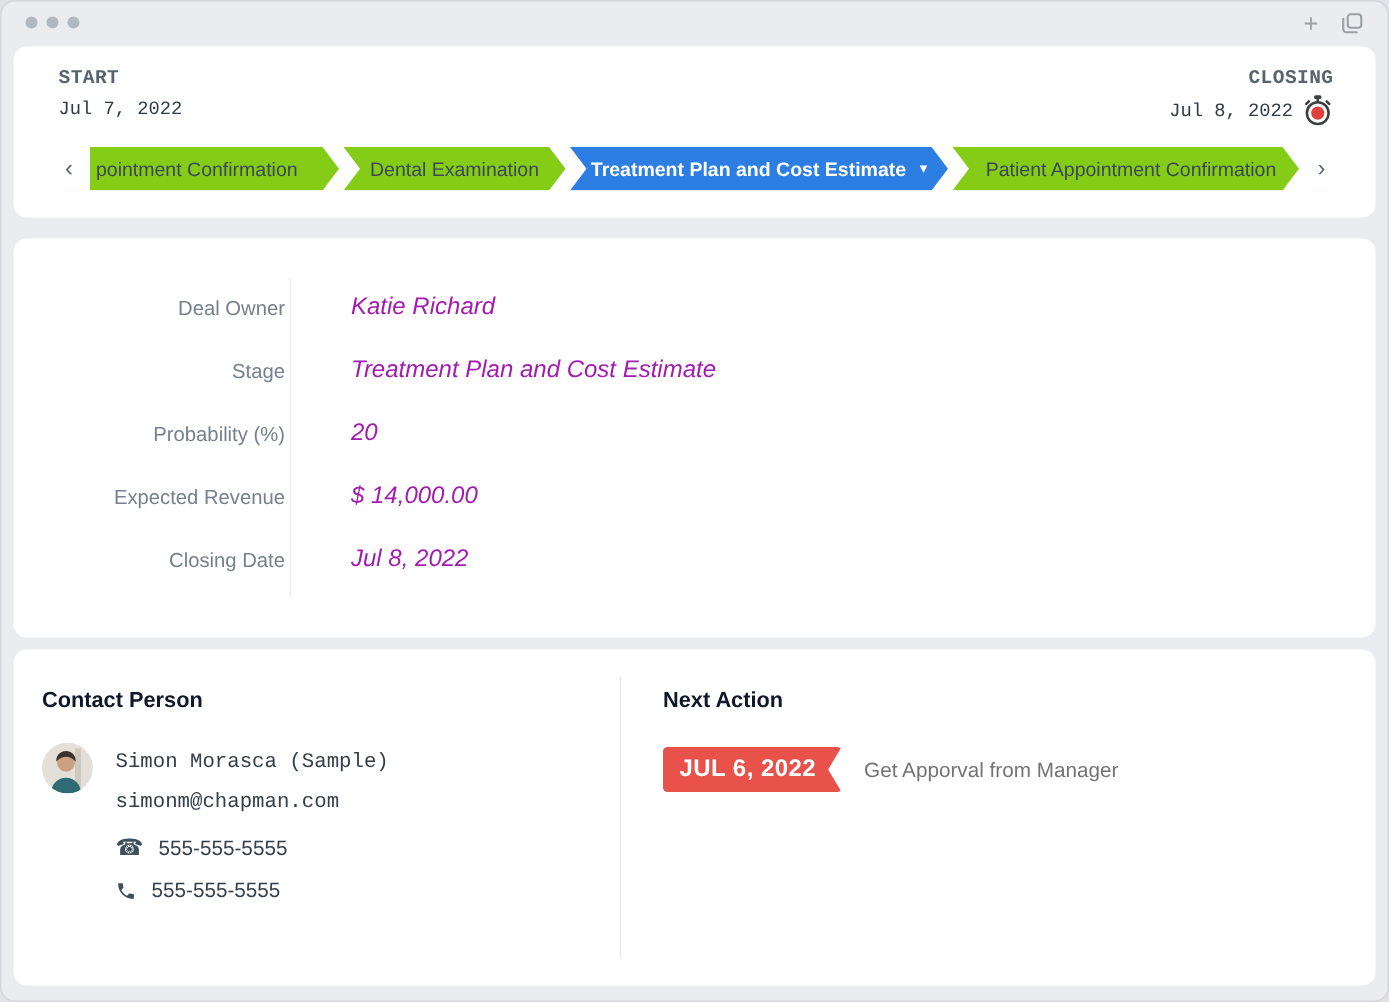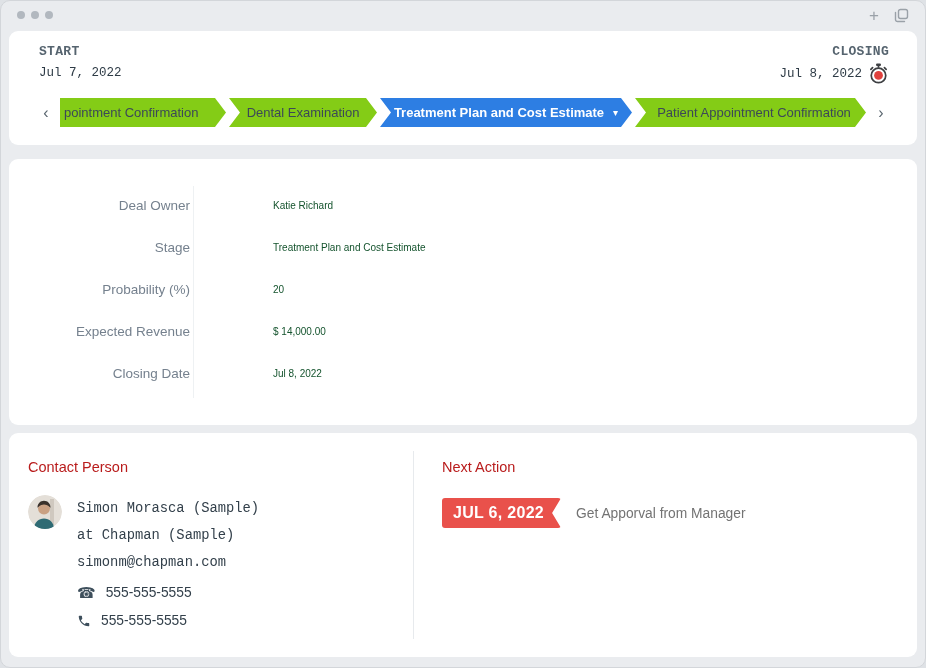--- a/index.html
+++ b/index.html
@@ -41,29 +41,29 @@
   .stage .caret{ font-size:10px; margin-left:2px; }
   .scroll-btn{ height:100%; width:28px; flex:0 0 28px; background:#ffffff; color:#5b6770;
     display:flex; align-items:center; justify-content:center; font-size:16px;
     filter:drop-shadow(0 0 1px #c3c9d1); }
   .scroll-btn.left{ clip-path:polygon(11px 0, 100% 0, 100% 100%, 11px 100%, 0 50%); padding-left:6px; }
   .scroll-btn.right{ clip-path:polygon(0 0, calc(100% - 11px) 0, 100% 50%, calc(100% - 11px) 100%, 0 100%, 11px 50%); padding-right:4px; }
   .s1{ flex:0 0 166px; } .s2{ flex:0 0 148px; } .s3{ flex:0 0 252px; } .s4{ flex:1; }
 
   
   .detail-divider{ position:absolute; left:184px; top:27px; bottom:27px; width:1px; background:#eef1f3; }
-  .drow{ display:flex; align-items:center; height:42px;gap:39px; }
+  .drow{ display:flex; align-items:center; height:42px; }
   .dlabel{ width:184px; text-align:right; padding-right:3px; font-size:13.5px; color:#75818e; }
-  .dvalue{ padding-left:41px; font-size:10px; color:#14532d; }
+  .dvalue{ padding-left:41px; font-size:16px; color:#a21caf;font-style:italic; }
 
   
   .vdivider{ position:absolute; left:404px; top:18px; bottom:18px; width:1px; background:#e7eaed; }
   .col-contact{ width:404px; padding:26px 0 0 19px; }
   .col-action{ flex:1; padding:26px 0 0 29px; }
-  .sec-title{ font-size:14.5px; font-weight:400; color:#b91c1c; }
+  .sec-title{ font-size:14.5px; font-weight:700; color:#0f172a; }
   .contact-row{ display:flex; margin-top:20px; }
   .avatar{ width:34px; height:34px; border-radius:50%; overflow:hidden; flex:0 0 34px; }
   .contact-stack{ margin-left:15px; font-size:13.8px; color:#33404b; }
   .cline{ line-height:27px;font-family:Liberation Mono, monospace; }
   .phone-row{ display:flex; align-items:center; gap:10px; margin-top:9px; font-size:13.8px; color:#33404b; }
   .phone-row.second{ margin-top:13px; }
   .deskphone-glyph{ font-size:15px; color:#3e4f5c; line-height:1; }
 
   .action-row{ display:flex; align-items:center; gap:15px; margin-top:23px; }
   .date-badge{ background:#e9514b; color:#ffffff; font-size:16px; font-weight:700; letter-spacing:.3px;
@@ -167,21 +167,20 @@
             <svg width="34" height="34" viewBox="0 0 34 34">
               <circle cx="17" cy="17" r="17" fill="#e4dfd8"></circle>
               <rect x="22" y="4" width="4" height="26" fill="#cfc8bf"></rect>
               <circle cx="16" cy="13.5" r="6" fill="#caa183"></circle>
               <path d="M9.5 12.5c0-4 2.8-6.8 6.5-6.8s6.5 2.8 6.5 6.8c0 1-2-3-6.5-3s-6.5 4-6.5 3z" fill="#3a322c"></path>
               <path d="M6 34c0-6.5 4.8-10.5 10-10.5S26 27.5 26 34z" fill="#2f6b74"></path>
             </svg>
           </div>
           <div class="contact-stack">
             <div class="cline">Simon Morasca (Sample)</div>
-            <div class="cline">at Chapman (Sample)</div>
             <div class="cline">simonm@chapman.com</div>
             <div class="phone-row">
               <span class="deskphone-glyph">☎</span>
               <span>555-555-5555</span>
             </div>
             <div class="phone-row second">
               <svg width="14" height="14" viewBox="0 0 24 24">
                 <path d="M6.62 10.79c1.44 2.83 3.76 5.14 6.59 6.59l2.2-2.2c.27-.27.67-.36 1.02-.24 1.12.37 2.33.57 3.57.57.55 0 1 .45 1 1V20c0 .55-.45 1-1 1-9.39 0-17-7.61-17-17 0-.55.45-1 1-1h3.5c.55 0 1 .45 1 1 0 1.25.2 2.45.57 3.57.11.35.03.74-.25 1.02l-2.2 2.2z" fill="#3e4f5c"></path>
               </svg>
               <span>555-555-5555</span>

